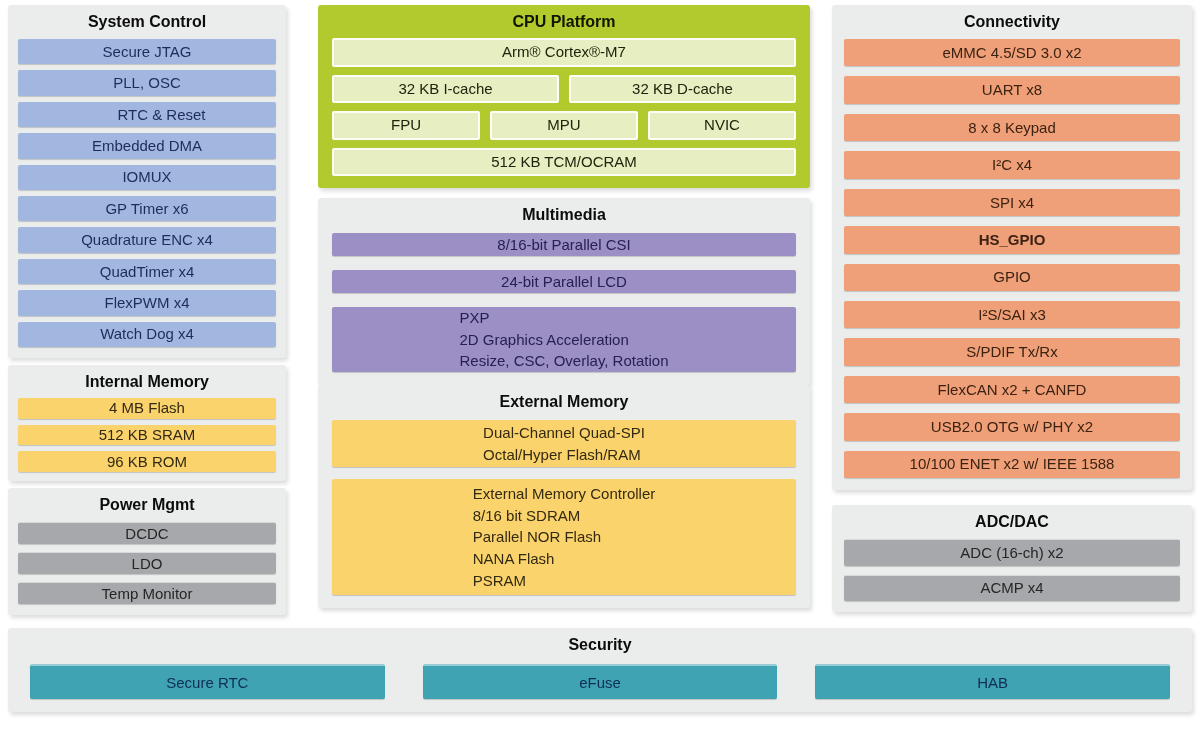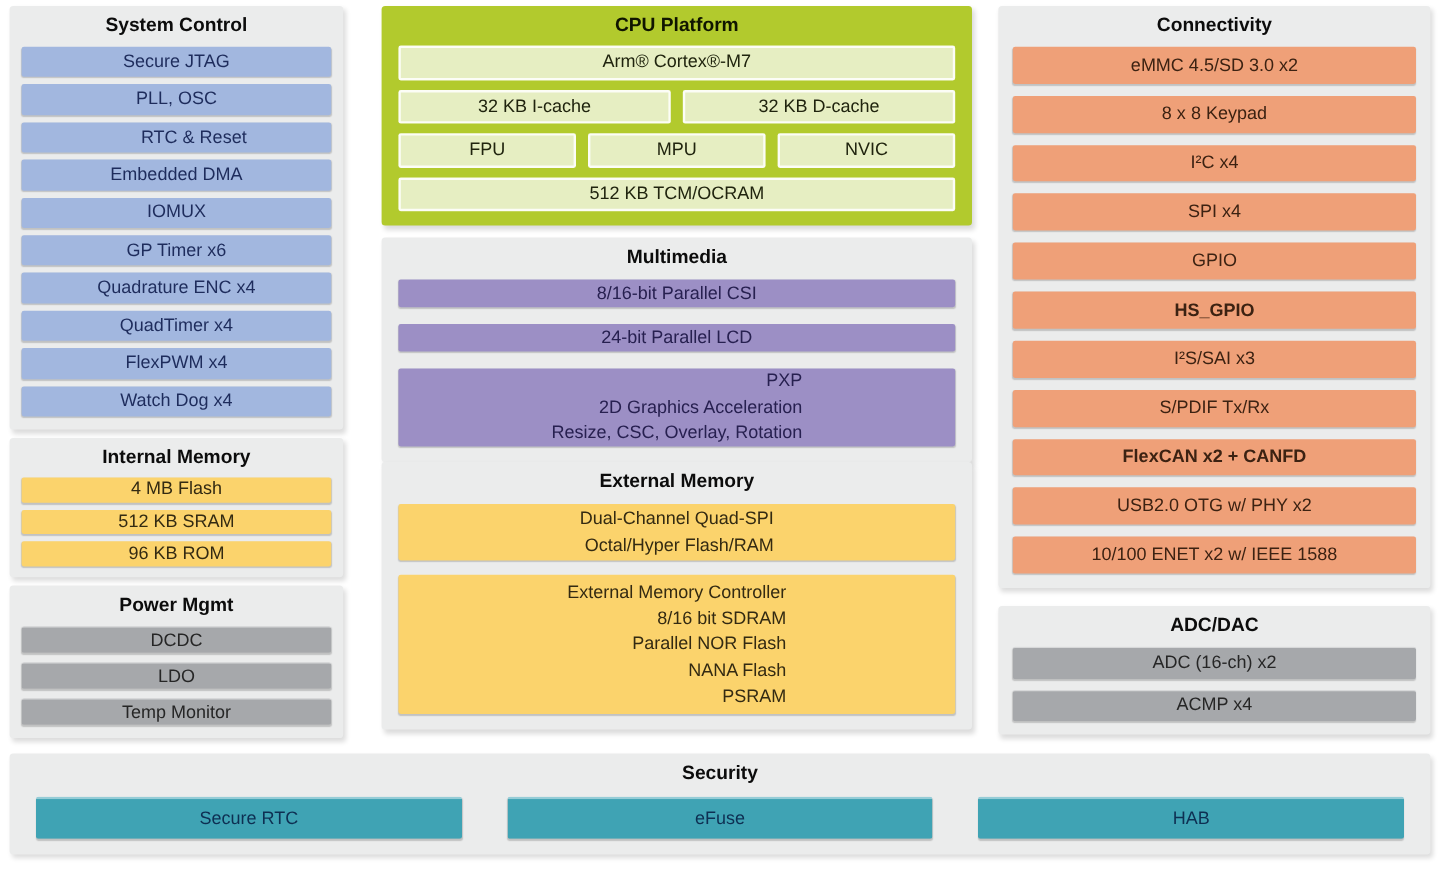--- a/index.html
+++ b/index.html
@@ -16,21 +16,21 @@
     margin:0;padding:8px 4px 5px;font-size:16px;line-height:18px;
     font-weight:700;text-align:center;color:var(--header_text);
     white-space:nowrap;
   }
   .list{
     flex:1;display:flex;flex-direction:column;gap:6px;
     padding:3px 10px 11px;min-height:0;
   }
   .it{
     flex:1 1 0;display:flex;align-items:center;justify-content:center;
-    font-size:15px;line-height:1.45;text-align:right;white-space:pre-line;
+    font-size:15px;line-height:1.45;text-align:left;white-space:pre-line;
     border-radius:2px;box-shadow:0 1px 1px rgba(0,0,0,.18);
     padding:1px 4px;min-height:0;
   }
   .it.blue{background:var(--blue);color:var(--blue_text);}
   .it.green{background:var(--green_inner);color:var(--green_text);border:2px solid rgba(255,255,255,.85);box-shadow:none;}
   .it.purple{background:var(--purple);color:var(--purple_text);}
   .it.yellow{background:var(--yellow);color:var(--yellow_text);}
   .it.orange{background:var(--orange);color:var(--orange_text);}
   .it.grayrow{background:var(--gray);color:var(--gray_text);border-top:1px solid rgba(255,255,255,.55);}
   .it.teal{background:var(--teal);color:var(--teal_text);border-top:2px solid rgba(255,255,255,.45);}
@@ -143,28 +143,29 @@
 Parallel NOR Flash
 NANA Flash
 PSRAM</div>
     </div>
 </div>
 
 <div class="section" id="sec-conn">
   <h2>Connectivity</h2>
   <div class="list">
       <div class="it orange" style="flex-grow: 1;">eMMC 4.5/SD 3.0 x2</div>
+      <div class="it orange" style="flex-grow: 1;">UART x8</div>
       <div class="it orange" style="flex-grow: 1;">8 x 8 Keypad</div>
       <div class="it orange" style="flex-grow: 1;">I²C x4</div>
       <div class="it orange" style="flex-grow: 1;">SPI x4</div>
+      <div class="it orange" style="flex-grow: 1; font-weight: 700;">HS_GPIO</div>
       <div class="it orange" style="flex-grow: 1;">GPIO</div>
-      <div class="it orange" style="flex-grow: 1; font-weight: 700;">HS_GPIO</div>
       <div class="it orange" style="flex-grow: 1;">I²S/SAI x3</div>
       <div class="it orange" style="flex-grow: 1;">S/PDIF Tx/Rx</div>
-      <div class="it orange" style="flex-grow: 1; font-weight: bold;">FlexCAN x2 + CANFD</div>
+      <div class="it orange" style="flex-grow: 1;">FlexCAN x2 + CANFD</div>
       <div class="it orange" style="flex-grow: 1;">USB2.0 OTG w/ PHY x2</div>
       <div class="it orange" style="flex-grow: 1;">10/100 ENET x2 w/ IEEE 1588</div>
     </div>
 </div>
 
 <div class="section" id="sec-adc">
   <h2>ADC/DAC</h2>
   <div class="list">
       <div class="it grayrow" style="flex-grow: 1;">ADC (16-ch) x2</div>
       <div class="it grayrow" style="flex-grow: 1;">ACMP x4</div>

